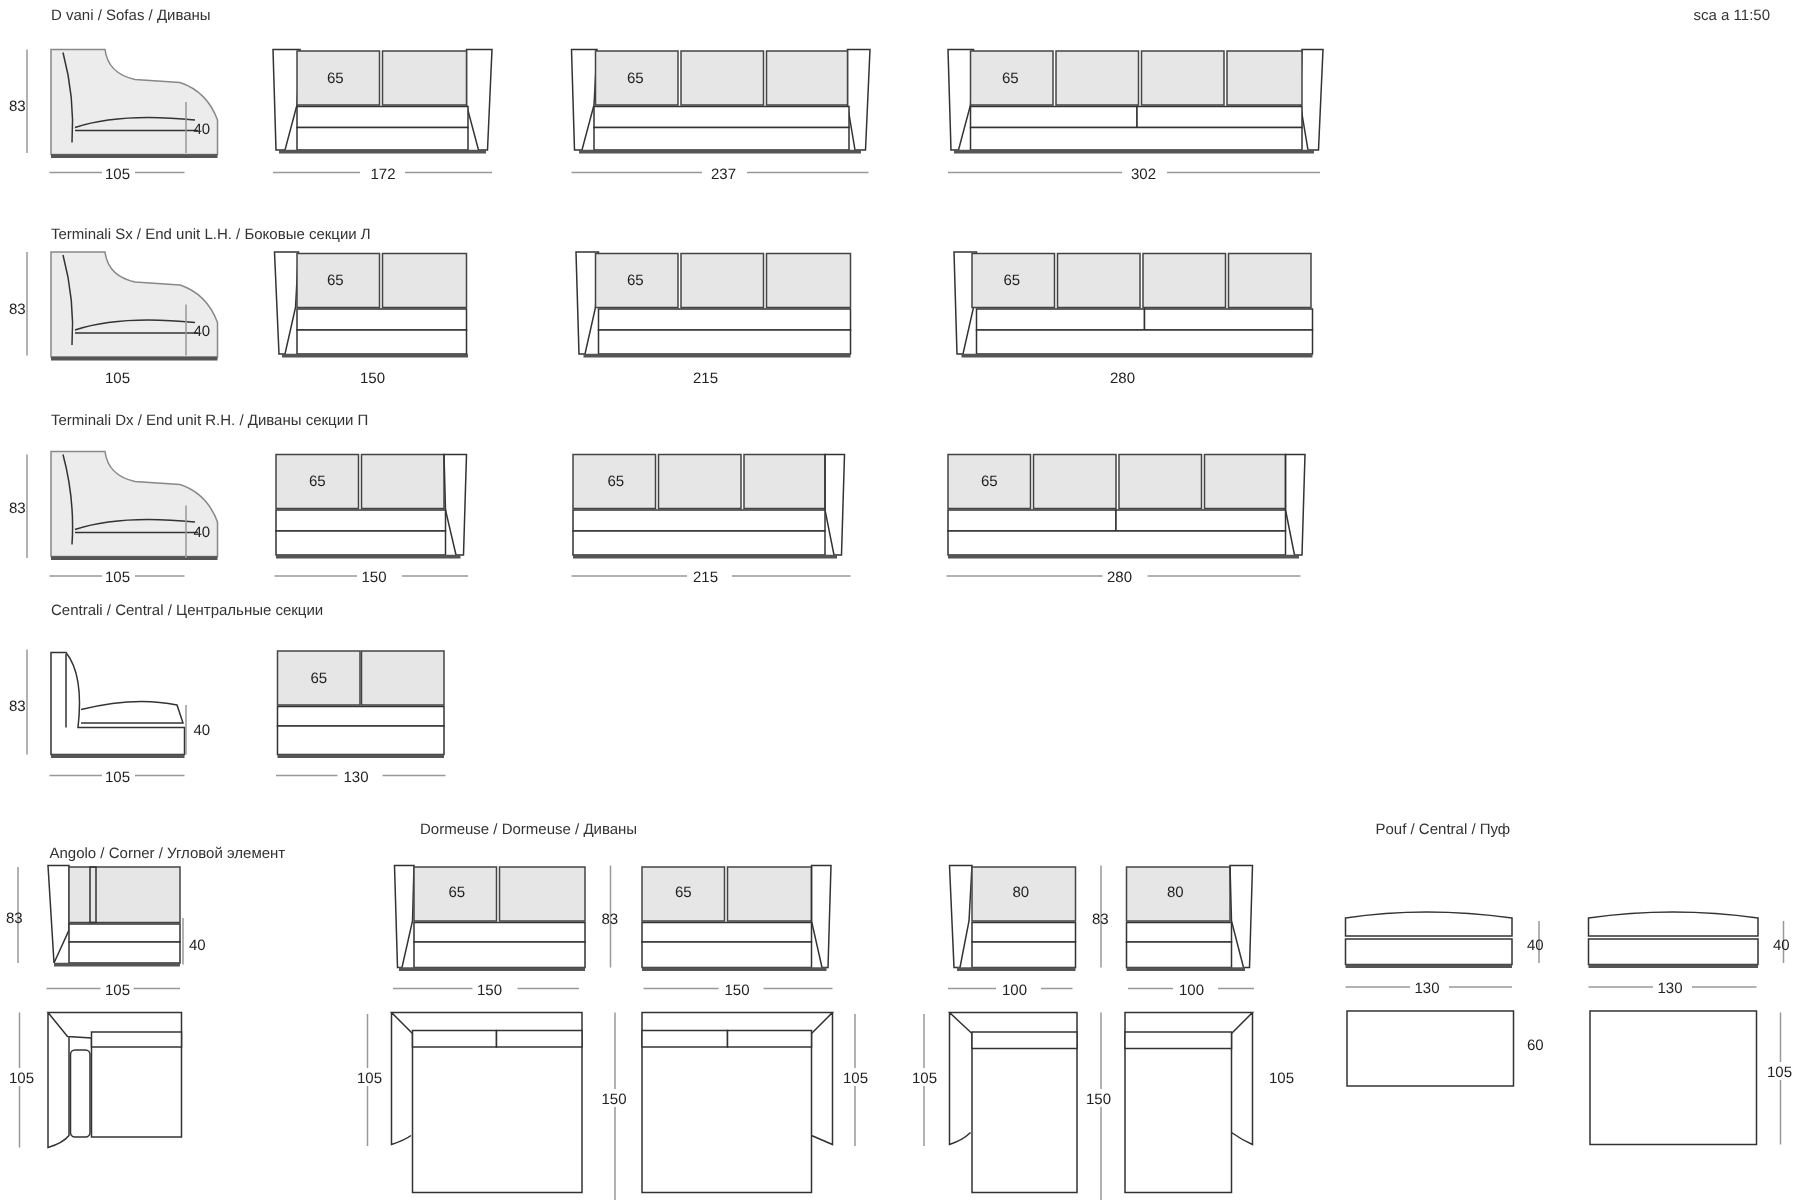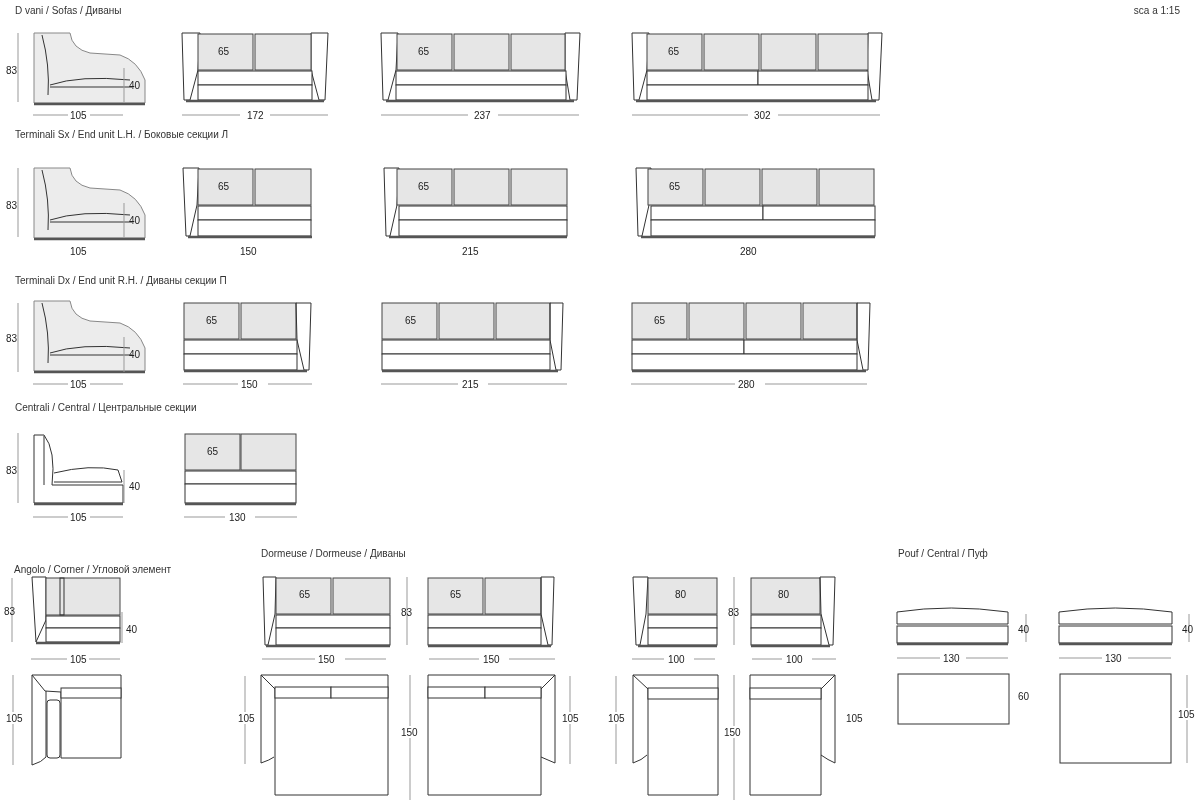--- a/index.html
+++ b/index.html
@@ -1,33 +1,33 @@
 <!DOCTYPE html>
 <html><head>
 <meta charset="utf-8">
 <style>
   html,body{margin:0;padding:0;background:#ffffff;}
   body{width:1200px;height:802px;position:relative;overflow:hidden;font-family:"Liberation Sans",sans-serif;color:#222;}
-  .title{position:absolute;font-size:10px;color:#333;white-space:nowrap;}
+  .title{position:absolute;font-size:10px;color:#333;white-space:nowrap;margin-left:19px;}
   .scale{position:absolute;right:20px;top:5px;font-size:10px;color:#333;}
   svg{position:absolute;left:0;top:0;}
   .lbl{font-family:"Liberation Sans",sans-serif;font-size:10px;fill:#222;}
   .cushion{fill:#e6e6e6;stroke:#444;stroke-width:1;}
   .line{fill:none;stroke:#333;stroke-width:1;}
   .dim{stroke:#999;stroke-width:1;fill:none;}
   .base{stroke:#555;stroke-width:2.5;}
   .side{fill:#ececec;stroke:#888;stroke-width:1;}
   .white{fill:#fff;stroke:#333;stroke-width:1;}
 </style>
 </head>
 <body>
 
-<div class="scale">sca a 1:15</div>
+<div class="scale">sca a 11:50</div>
 <div class="title" style="left:15px;top:5px">D vani / Sofas / Диваны</div>
-<div class="title" style="left:15px;top:129px">Terminali Sx / End unit L.H. / Боковые секции Л</div>
+<div class="title" style="left:15px;top:151px">Terminali Sx / End unit L.H. / Боковые секции Л</div>
 <div class="title" style="left:15px;top:275px">Terminali Dx / End unit R.H. / Диваны секции П</div>
 <div class="title" style="left:15px;top:402px">Centrali / Central / Центральные секции</div>
 <div class="title" style="left:14px;top:564px">Angolo / Corner / Угловой элемент</div>
 <div class="title" style="left:261px;top:548px">Dormeuse / Dormeuse / Диваны</div>
 <div class="title" style="left:898px;top:548px">Pouf / Central / Пуф</div>
 
 <svg width="1200" height="802" viewBox="0 0 1200 802">
   <defs>
     <g id="sideview">
       <path class="side" d="M24 8 L60 8 Q62 24 80 28 L110 30 Q128 36 135 55 L135 78 L24 78 Z"></path>

